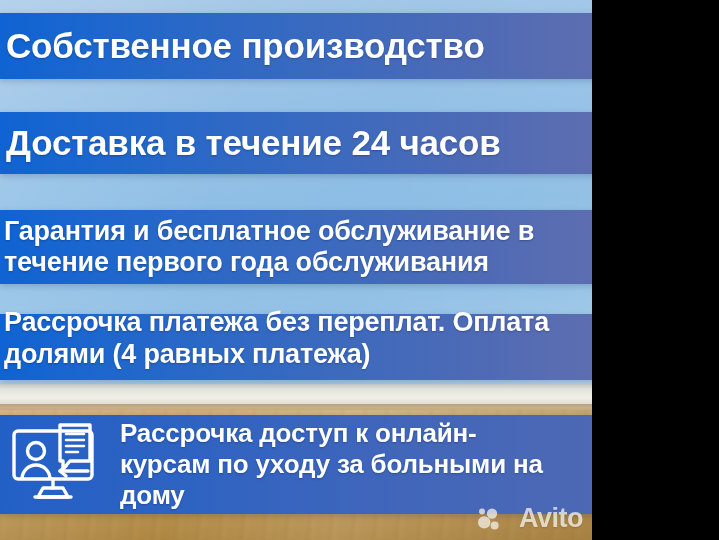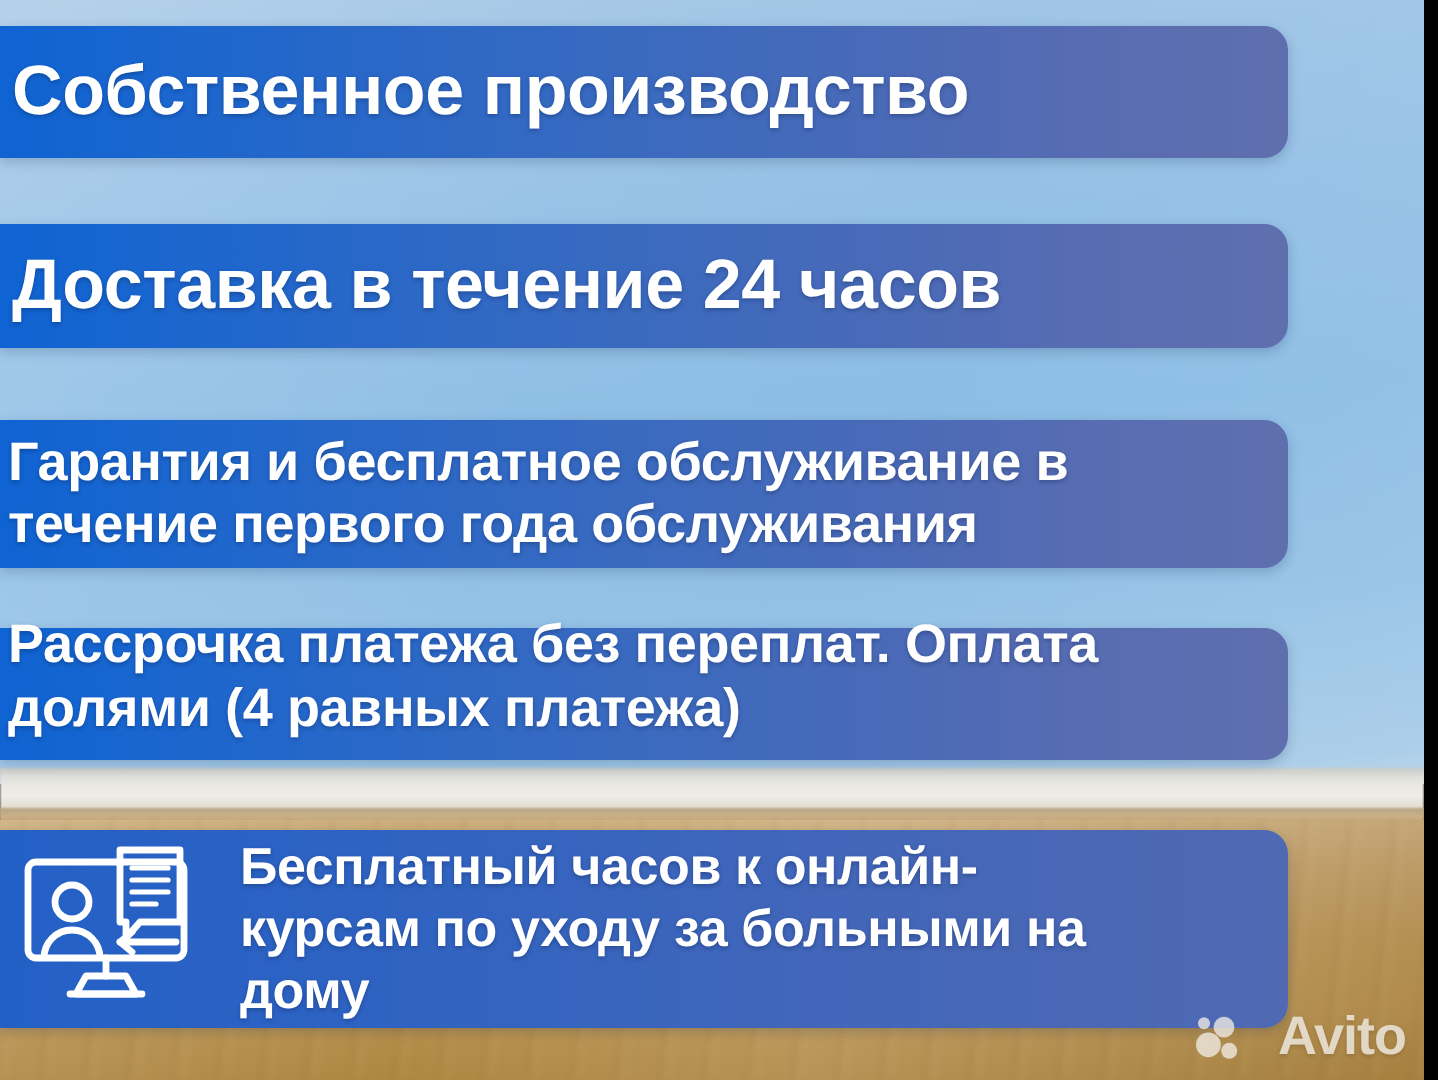--- a/index.html
+++ b/index.html
@@ -3,21 +3,21 @@
 <meta charset="utf-8">
 <title>Avito listing benefits banner</title>
 <style>
   html, body {
     margin: 0;
     padding: 0;
     background: #000;
   }
   #stage {
     position: relative;
-    width: 712px;
+    width: 592px;
     height: 540px;
     overflow: hidden;
     font-family: "Liberation Sans", "DejaVu Sans", sans-serif;
     -webkit-font-smoothing: antialiased;
   }
 
   
   .bg-layer { position: absolute; left: 0; right: 0; }
 
   .bg-sky {
@@ -207,21 +207,21 @@
 
       <path d="M14 56 a14 14 0 0 1 28 0" stroke="#ffffff" stroke-width="3.4" fill="none"></path>
 
       <path d="M52 2 h30 v36 h-20 l-7 8 v-8 h-3 z" stroke="#ffffff" stroke-width="3.4" stroke-linejoin="round" fill="none"></path>
 
       <path d="M58 11 h18 M58 17 h18 M58 23 h18 M58 29 h12" stroke="#ffffff" stroke-width="2.6" stroke-linecap="round"></path>
 
       <path d="M52 48 h28" stroke="#ffffff" stroke-width="3.4" stroke-linecap="round"></path>
       <path d="M58 43 l-6 5 l6 5" stroke="#ffffff" stroke-width="3.4" stroke-linecap="round" stroke-linejoin="round" fill="none"></path>
     </svg>
-    <div class="bar-text">Бесплатный часов к онлайн-
+    <div class="bar-text">Рассрочка доступ к онлайн-
 курсам по уходу за больными на
 дому</div>
   </div>
 
   <div class="avito-mark">
     <svg class="avito-dots" viewBox="0 0 24 24" aria-hidden="true">
       <circle cx="7.2" cy="15.4" r="6.2" fill="#f0ece4"></circle>
       <circle cx="17.6" cy="18.4" r="4.0" fill="#f0ece4"></circle>
       <circle cx="15.0" cy="6.6" r="5.2" fill="#f0ece4"></circle>
       <circle cx="5.0" cy="4.6" r="3.0" fill="#f0ece4"></circle>

